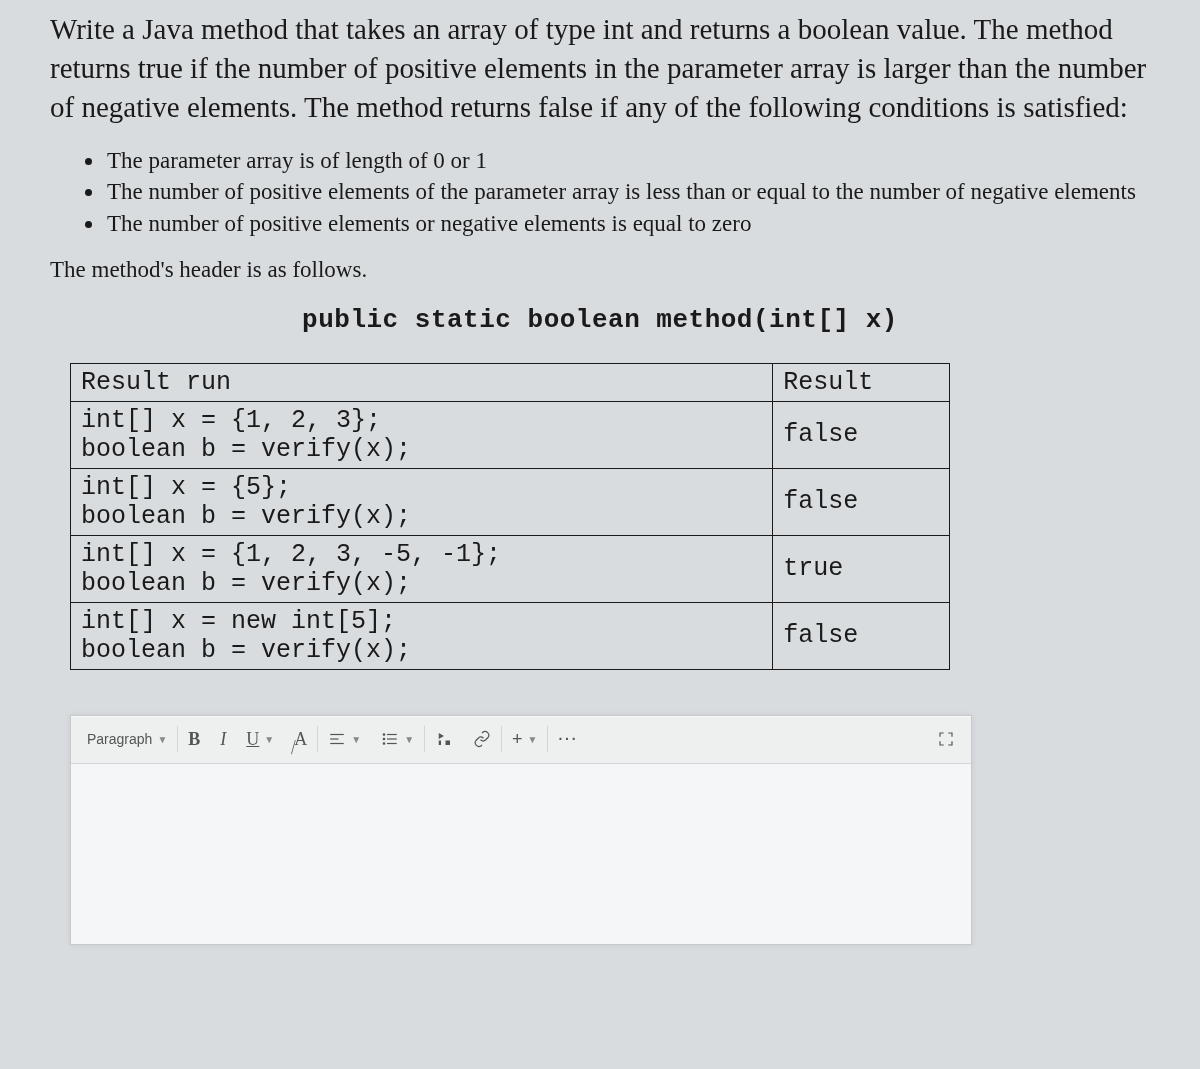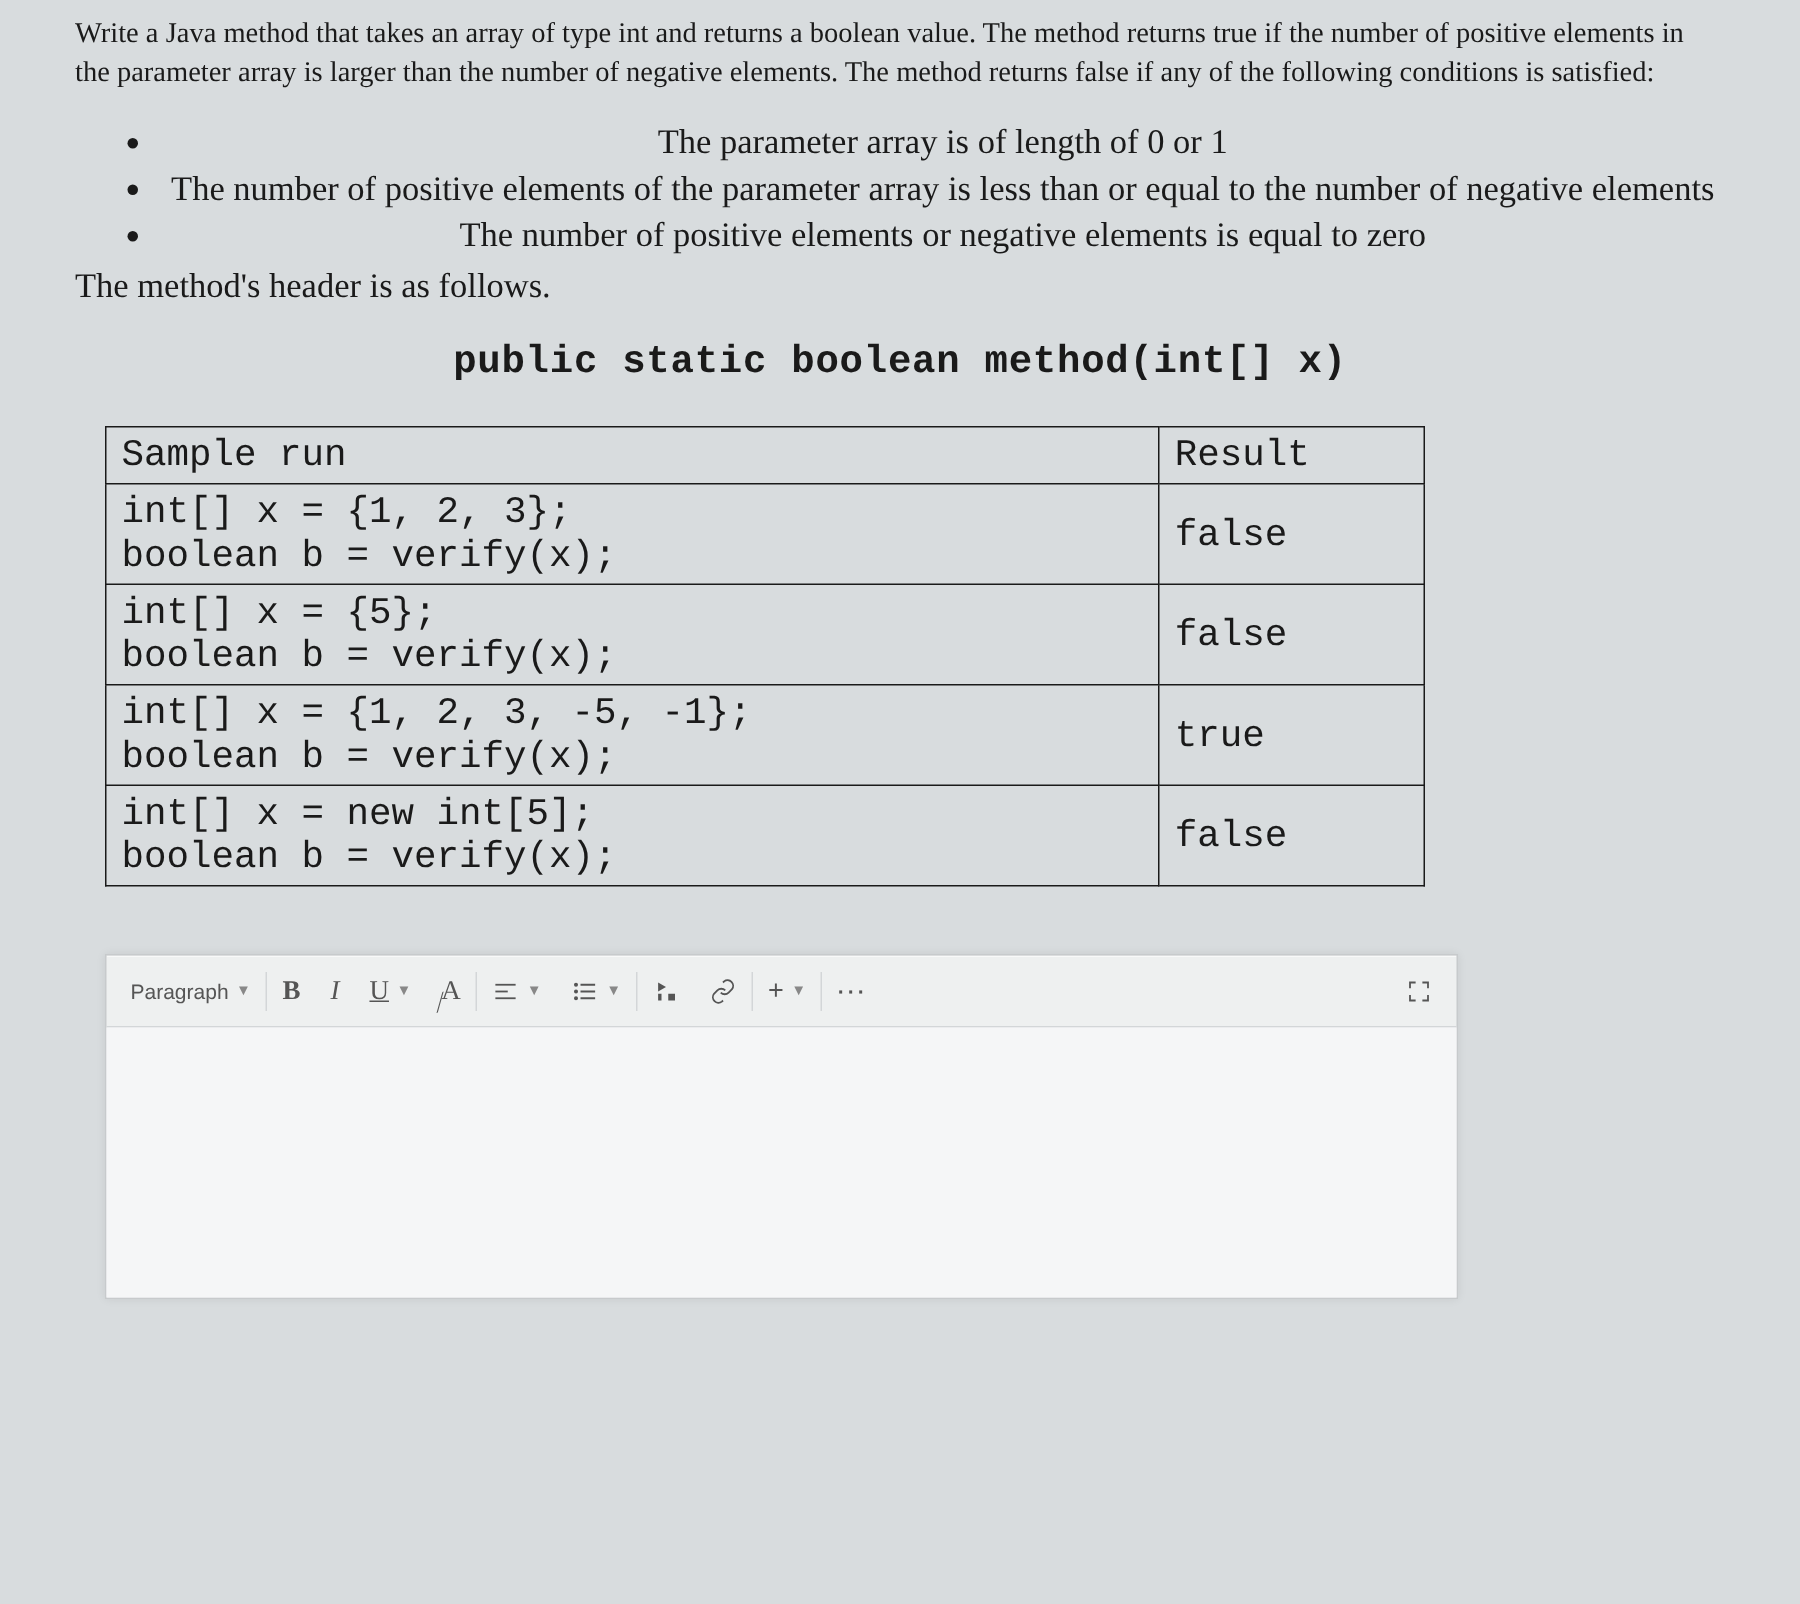--- a/index.html
+++ b/index.html
@@ -5,29 +5,28 @@
     * { box-sizing: border-box; margin: 0; padding: 0; }
     body {
       background: #d8dcde;
       width: 1200px;
       height: 1069px;
       font-family: Georgia, 'Times New Roman', serif;
       padding: 10px 50px 0 50px;
       color: #1a1a1a;
     }
     .question-text {
-      font-size: 19px;
+      font-size: 29px;
       line-height: 1.35;
       margin-bottom: 18px;
     }
     .bullets {
       list-style: disc;
       margin-left: 55px;
-      margin-bottom: 6px;
-      text-align: center;
+      margin-bottom: 18px;
     }
     .bullets li {
       font-size: 23px;
       line-height: 1.35;
       padding-left: 2px;
     }
     .header-follows {
       font-size: 23px;
       margin-bottom: 22px;
     }
@@ -115,21 +114,21 @@
   <li>The number of positive elements or negative elements is equal to zero</li>
 </ul>
 
 <p class="header-follows">The method's header is as follows.</p>
 
 <div class="method-sig">public static boolean method(int[] x)</div>
 
 <table class="sample">
   <tbody>
       <tr>
-    <th>Sample run</th>
+    <th>Result run</th>
     <th>Result</th>
   </tr>
   <tr>
     <td>
       <div class="code-line">int[] x = {1, 2, 3};</div>
       <div class="code-line">boolean b = verify(x);</div>
     </td>
     <td class="result">false</td>
   </tr>
   <tr>

